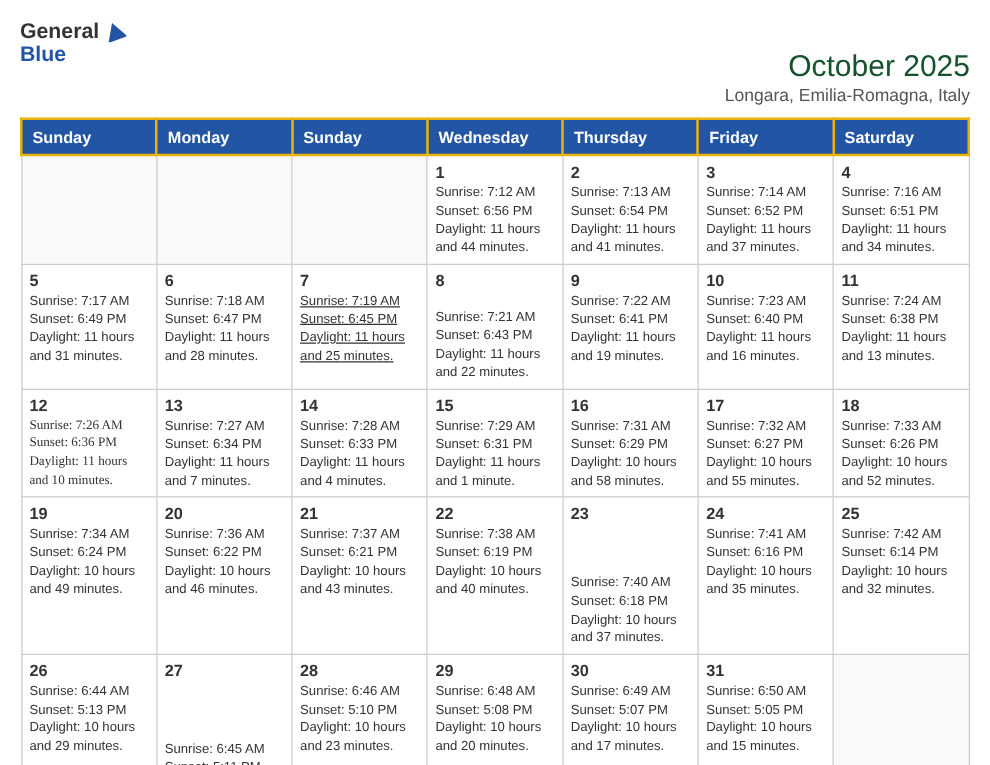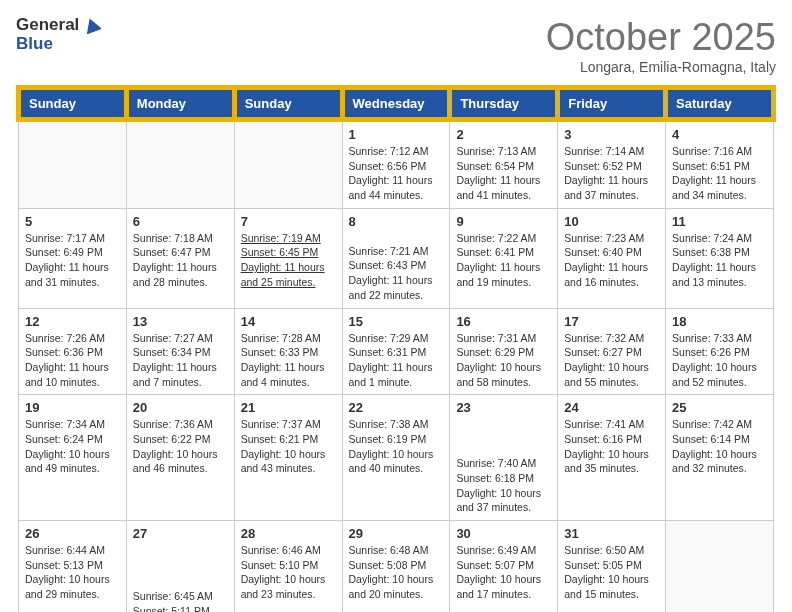--- a/index.html
+++ b/index.html
@@ -18,41 +18,42 @@
     }
     .logo {
       display: flex;
       flex-direction: column;
       font-size: 18px;
       font-weight: bold;
       line-height: 1.1;
     }
     .title-block { text-align: right; }
     .month-title {
-      font-size: 38px;
-      color: #737373;
+      font-size: 24px;
+      color: #14532d;
       font-weight: normal;
+      margin-top: 24px;
     }
     .location {
       font-size: 14px;
       color: #555;
     }
     .calendar {
       width: 100%;
       border-collapse: collapse;
       border: 1px solid #ccc;
     }
     .calendar th {
       background: #2255a4;
       color: #fff;
       text-align: left;
       padding: 6px 8px;
       font-size: 13px;
       font-weight: bold;
-      border: 5px solid #eab308;
+      border: 2px solid #eab308;
     }
     .calendar td {
       width: 14.28%;
       vertical-align: top;
       padding: 5px 6px;
       border: 1px solid #ccc;
       font-size: 11px;
       color: #333;
       height: 80px;
       background: #fff;
@@ -173,21 +174,21 @@
         <td>
           <div class="day-number">11</div>
           <div class="day-info" style="white-space: pre-line;">Sunrise: 7:24 AM
 Sunset: 6:38 PM
 Daylight: 11 hours and 13 minutes.</div>
         </td>
       </tr>
       <tr>
         <td>
           <div class="day-number">12</div>
-          <div class="day-info" style="white-space: pre-line;">Sunrise: 7:26 AM
+          <div class="day-info" style="white-space: pre-line; font-family: Liberation Serif, serif;">Sunrise: 7:26 AM
 Sunset: 6:36 PM
 Daylight: 11 hours and 10 minutes.</div>
         </td>
         <td>
           <div class="day-number">13</div>
           <div class="day-info" style="white-space: pre-line;">Sunrise: 7:27 AM
 Sunset: 6:34 PM
 Daylight: 11 hours and 7 minutes.</div>
         </td>
         <td>

